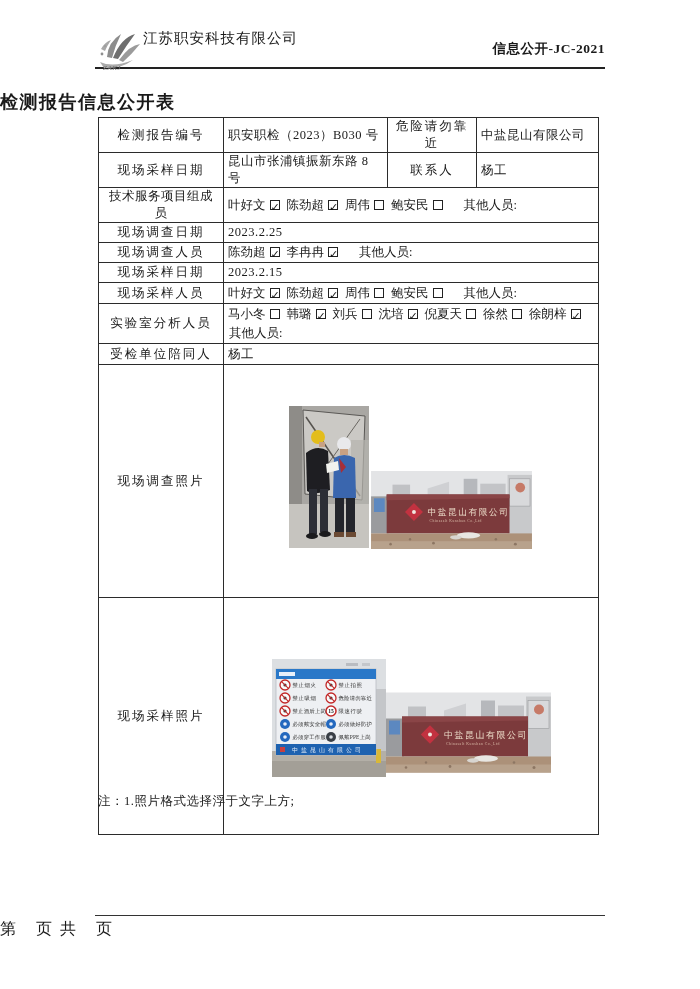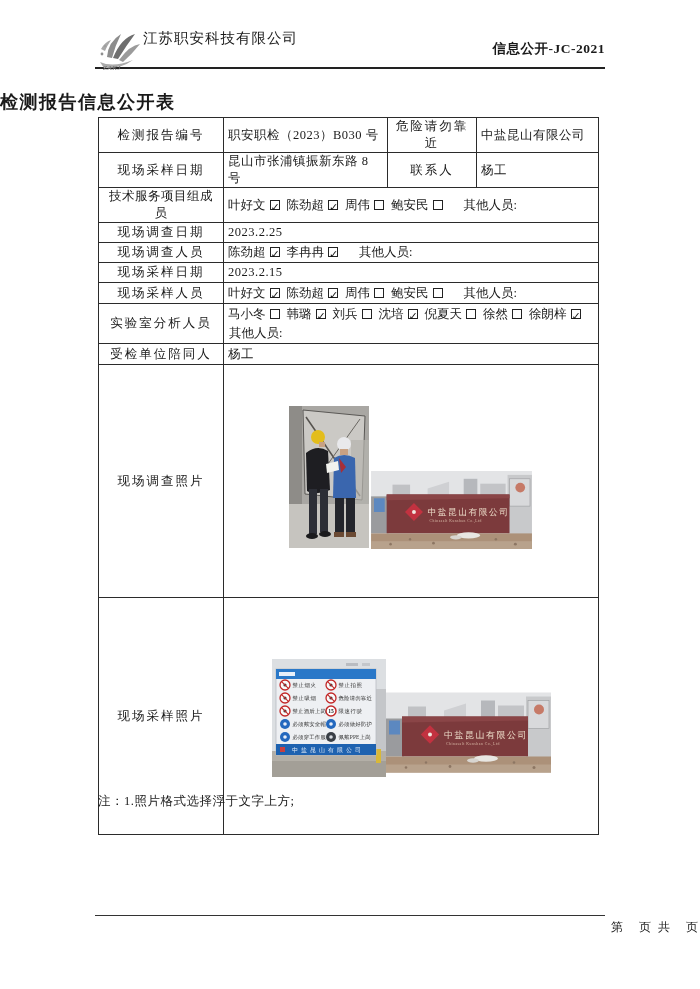--- a/index.html
+++ b/index.html
@@ -44,21 +44,21 @@
   }
   .other-label { margin-left:14px; }
   .block-other .other-label { display:block; margin-left:1px; }
   .photo-cell { padding:0 !important; }
   .photo-area { position:relative; width:100%; }
   .photo-area svg { position:absolute; display:block; }
   svg text { font-family:"Liberation Serif","DejaVu Serif",serif; }
   
   .note { position:absolute; left:98px; top:793px; font-size:12.5px; letter-spacing:0.5px; }
   .footer-line { position:absolute; left:95px; top:915px; width:510px; border-top:1.5px solid #333; }
-  .footer-text { position:absolute; top:919px; left:0; width:100%; text-align:right; font-size:12px; letter-spacing:2px; }
+  .footer-text { position:absolute; top:919px; left:0; width:100%; text-align:left; font-size:16px; letter-spacing:2px; }
 </style>
 </head>
 <body>
 
 <div class="page">
 
   <div class="header">
     <div class="header-left">
       <svg class="logo-svg" viewBox="0 0 48 42">
         <path d="M12,28 Q13,13 26,5 Q20,17 17,29 Z" fill="#8d8d8d"></path>

